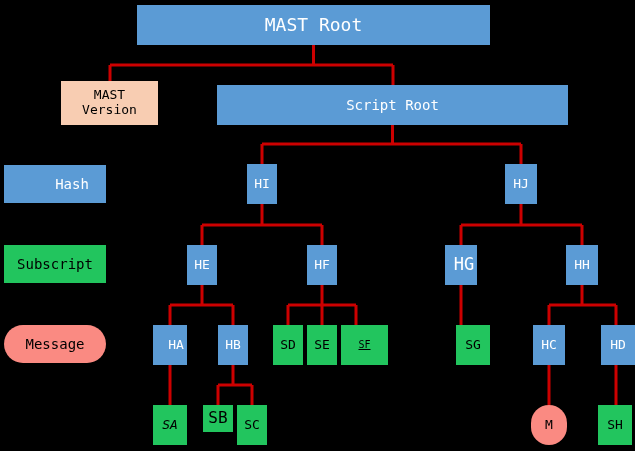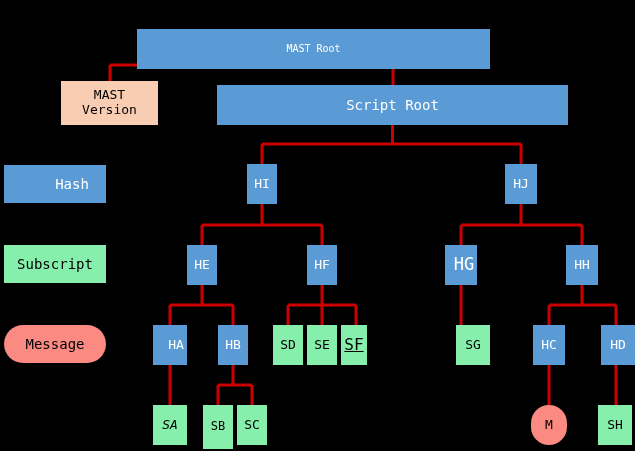--- a/index.html
+++ b/index.html
@@ -32,21 +32,21 @@
     text-align: center;
     line-height: 1.15;
     white-space: pre-line;
     z-index: 5;
   }
   .n-hash {
     background: #5b9bd5;
     color: #ffffff;
   }
   .n-subscript {
-    background: #86efac;
+    background: #22c55e;
     color: #000000;
   }
   .n-message {
     background: #fa8a82;
     color: #000000;
     border-radius: 19px;
   }
   .n-version {
     background: #f8cdb2;
     color: #000000;
@@ -122,42 +122,42 @@
   <div class="legend-box n-hash" style="left:4px; top:165px; width:102px; height:38px; font-size:14px;padding-left:34px;">
     <span>Hash</span>
   </div>
   <div class="legend-box n-subscript" style="left:4px; top:245px; width:102px; height:38px; font-size:14px;">
     <span>Subscript</span>
   </div>
   <div class="legend-box n-message" style="left:4px; top:325px; width:102px; height:38px; font-size:14px;">
     <span>Message</span>
   </div>
 
-  <div class="node n-hash" style="left:137px; top:5px; width:353px; height:40px; font-size:10px;margin-top:24px;">MAST Root</div>
+  <div class="node n-hash" style="left:137px; top:5px; width:353px; height:40px; font-size:18px;">MAST Root</div>
 
   <div class="node n-version" style="left:61px; top:81px; width:97px; height:44px; font-size:13px;">MAST
 Version</div>
   <div class="node n-hash" style="left:217px; top:85px; width:351px; height:40px; font-size:14px;">Script Root</div>
 
   <div class="node n-hash" style="left:247px; top:164px; width:30px; height:40px; font-size:13px;">HI</div>
   <div class="node n-hash" style="left:505px; top:164px; width:32px; height:40px; font-size:13px;">HJ</div>
 
   <div class="node n-hash" style="left:187px; top:245px; width:30px; height:40px; font-size:13px;">HE</div>
   <div class="node n-hash" style="left:307px; top:245px; width:30px; height:40px; font-size:13px;">HF</div>
   <div class="node n-hash" style="left:445px; top:245px; width:32px; height:40px; font-size:17px;padding-left:6px;">HG</div>
   <div class="node n-hash" style="left:566px; top:245px; width:32px; height:40px; font-size:13px;">HH</div>
 
   <div class="node n-hash" style="left:153px; top:325px; width:34px; height:40px; font-size:13px;padding-left:12px;">HA</div>
   <div class="node n-hash" style="left:218px; top:325px; width:30px; height:40px; font-size:13px;">HB</div>
   <div class="node n-subscript" style="left:273px; top:325px; width:30px; height:40px; font-size:13px;">SD</div>
   <div class="node n-subscript" style="left:307px; top:325px; width:30px; height:40px; font-size:13px;">SE</div>
-  <div class="node n-subscript" style="left:341px; top:325px; width:26px; height:40px; font-size:16px;text-decoration:underline;">SF</div>
+  <div class="node n-subscript" style="left:341px; top:325px; width:47px; height:40px; font-size:10px;text-decoration:underline;">SF</div>
   <div class="node n-subscript" style="left:444px; top:325px; width:34px; height:40px; font-size:13px;margin-left:12px;">SG</div>
   <div class="node n-hash" style="left:533px; top:325px; width:32px; height:40px; font-size:13px;">HC</div>
   <div class="node n-hash" style="left:601px; top:325px; width:34px; height:40px; font-size:13px;">HD</div>
 
   <div class="node n-subscript" style="left:153px; top:405px; width:34px; height:40px; font-size:13px;font-style:italic;">SA</div>
-  <div class="node n-subscript" style="left:203px; top:405px; width:30px; height:44px; font-size:12px;">SB</div>
+  <div class="node n-subscript" style="left:203px; top:405px; width:30px; height:27px; font-size:16px;">SB</div>
   <div class="node n-subscript" style="left:237px; top:405px; width:30px; height:40px; font-size:13px;">SC</div>
   <div class="node n-message" style="left:531px; top:405px; width:36px; height:40px; font-size:13px;">M</div>
   <div class="node n-subscript" style="left:598px; top:405px; width:34px; height:40px; font-size:13px;">SH</div>
 
 </div>
 
 </body></html>

